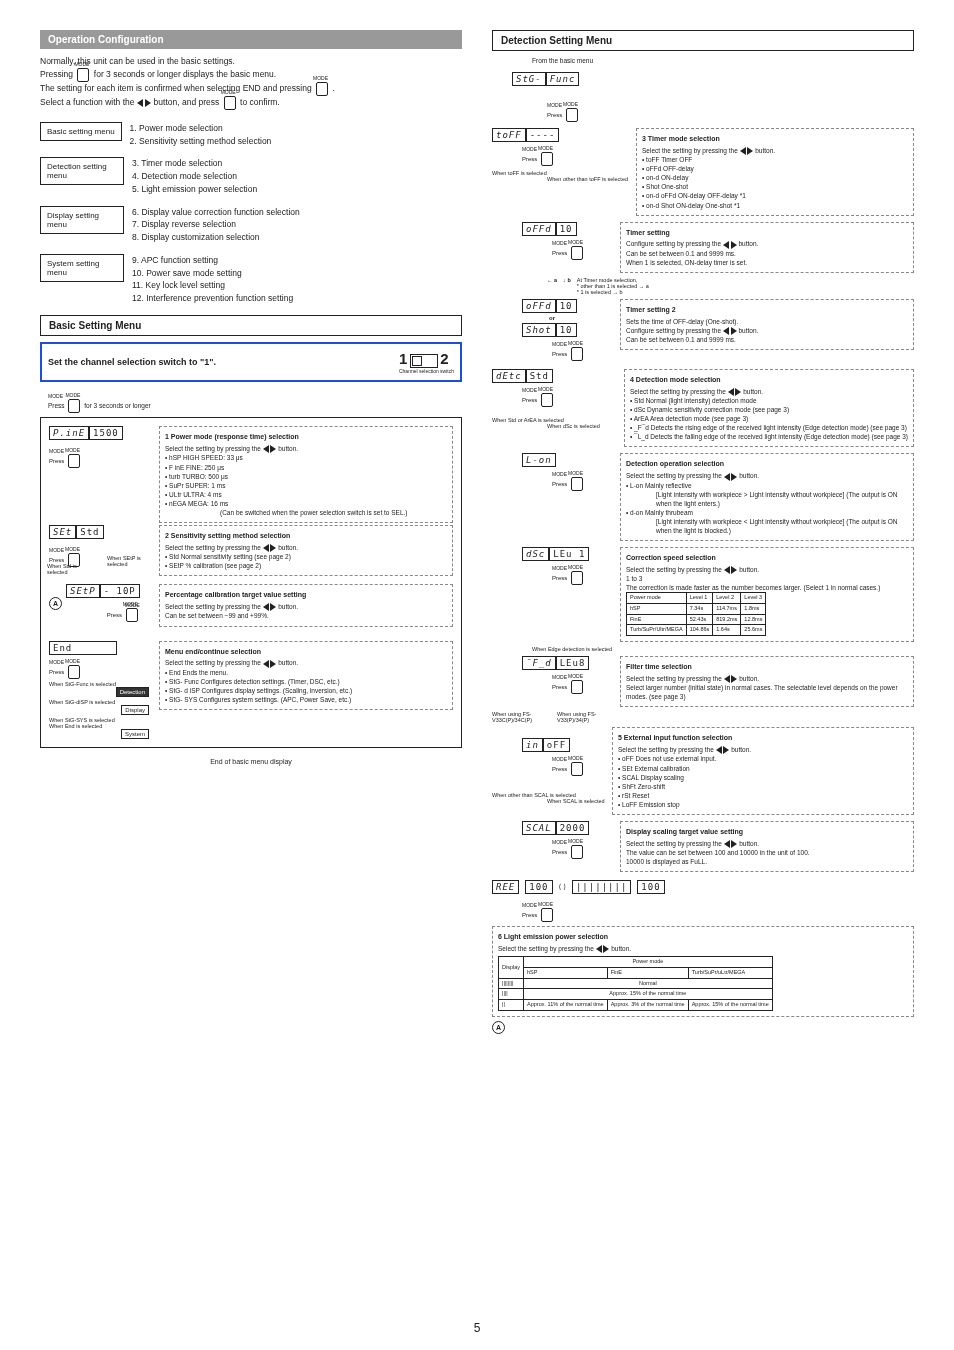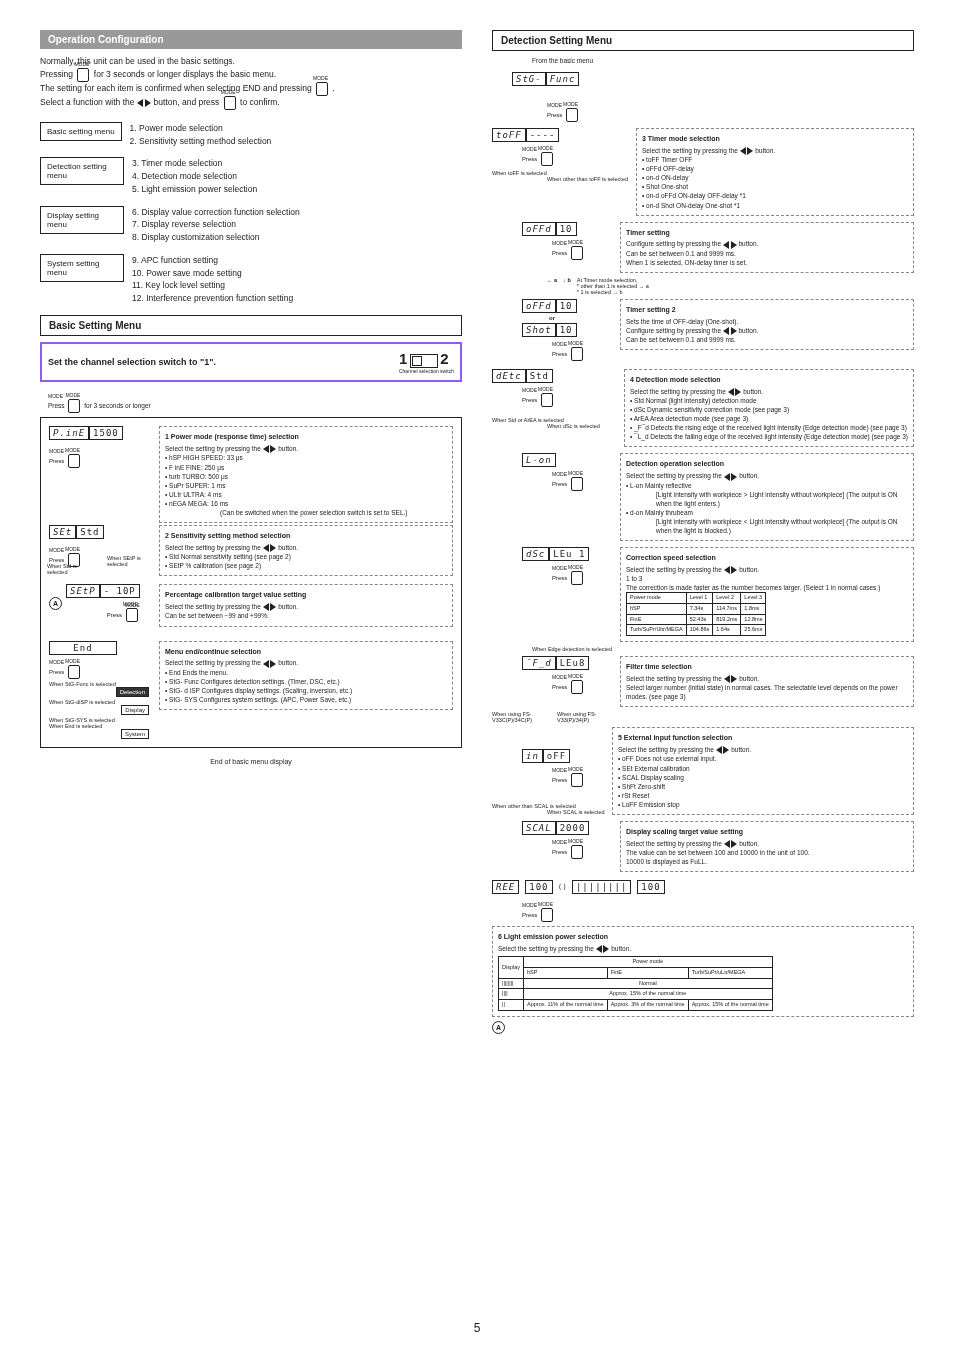--- a/index.html
+++ b/index.html
@@ -9,21 +9,21 @@
 .hdr{background:#999;color:#fff;font-weight:bold;padding:4px 8px;font-size:10px;margin-bottom:6px}
 .hdr2{border:1px solid #222;font-weight:bold;padding:4px 8px;font-size:10px;margin-bottom:6px}
 .intro{font-size:8.5px;line-height:1.5;margin-bottom:12px}
 .mode{display:inline-block;border:1px solid #222;width:10px;height:12px;border-radius:2px;vertical-align:middle;margin:0 2px;position:relative}
 .mode::before{content:"MODE";position:absolute;top:-8px;left:-4px;font-size:5px}
 .arrow-l{display:inline-block;width:0;height:0;border-top:4px solid transparent;border-bottom:4px solid transparent;border-right:6px solid #222;vertical-align:middle}
 .arrow-r{display:inline-block;width:0;height:0;border-top:4px solid transparent;border-bottom:4px solid transparent;border-left:6px solid #222;vertical-align:middle}
 .menubox{border:1px solid #222;padding:4px 6px;display:inline-block;font-size:8px;vertical-align:top;margin-right:8px;max-width:70px}
 .row-item{display:flex;align-items:flex-start;margin-bottom:10px}
 .row-text{font-size:8.5px;line-height:1.5}
-.sethdr{border:2px solid #8b5cf6;padding:6px;display:flex;align-items:center;justify-content:space-between;margin-bottom:10px;font-weight:bold;font-size:9px}
+.sethdr{border:2px solid #1d4ed8;padding:6px;display:flex;align-items:center;justify-content:space-between;margin-bottom:10px;font-weight:bold;font-size:9px}
 .seg{font-family:monospace;border:1px solid #222;padding:1px 3px;display:inline-block;font-size:9px;background:#fff;letter-spacing:1px;font-style:italic}
 .seg-r{font-family:monospace;border:1px solid #222;padding:1px 3px;display:inline-block;font-size:9px;background:#fff;letter-spacing:1px}
 .dashed{border:1px dashed #888;padding:5px;font-size:6.5px;line-height:1.4}
 .dashed .ttl{font-weight:bold;font-size:7px;margin-bottom:2px}
 .pgnum{position:absolute;bottom:15px;left:50%;transform:translateX(-50%);font-size:12px}
 .circled{border:1px solid #222;border-radius:50%;width:11px;height:11px;display:inline-flex;align-items:center;justify-content:center;font-size:7px;font-weight:bold}
 .tinybox{border:1px solid #222;padding:1px 3px;font-size:6px;display:inline-block}
 .tbl{border-collapse:collapse;font-size:5.5px}
 .tbl td,.tbl th{border:1px solid #222;padding:1px 3px}
 </style>
@@ -132,21 +132,21 @@
   </div>
  </div>
  <div class="dashed" style="flex:1">
   <div class="ttl">Percentage calibration target value setting</div>
   <div>Select the setting by pressing the <span class="arrow-l"></span> <span class="arrow-r"></span> button.<br>Can be set between −99 and +99%.</div>
  </div>
 </div>
 
 <div style="display:flex;gap:10px;align-items:flex-start;margin-top:14px">
  <div style="min-width:100px">
-  <div><span class="seg-r" style="width:60px;text-align:center">End</span></div>
+  <div><span class="seg-r" style="width:60px;text-align:left">End</span></div>
   <div style="font-size:6px;margin-top:4px"><span style="font-size:5px">MODE</span><br><span>Press</span> <span class="mode"></span></div>
   <div style="font-size:5.5px;margin-top:2px">When StG-Func is selected</div>
   <div style="text-align:right"><span class="tinybox" style="background:#333;color:#fff">Detection</span></div>
   <div style="font-size:5.5px;margin-top:2px">When StG-diSP is selected</div>
   <div style="text-align:right"><span class="tinybox">Display</span></div>
   <div style="font-size:5.5px;margin-top:2px">When StG-SYS is selected</div>
   <div style="font-size:5.5px">When End is selected</div>
   <div style="text-align:right"><span class="tinybox">System</span></div>
  </div>
  <div class="dashed" style="flex:1">
@@ -304,21 +304,21 @@
   <div class="ttl">Filter time selection</div>
   <div>Select the setting by pressing the <span class="arrow-l"></span> <span class="arrow-r"></span> button.<br>Select larger number (initial state) in normal cases. The selectable level depends on the power modes. (see page 3)</div>
  </div>
 </div>
 
 <div style="font-size:5.5px;margin:4px 0 4px 0;display:flex;gap:10px">
  <div style="width:55px">When using FS-V33C(P)/34C(P)</div>
  <div style="width:55px">When using FS-V33(P)/34(P)</div>
 </div>
 
-<div style="display:flex;gap:0;align-items:flex-end">
+<div style="display:flex;gap:0;align-items:center">
  <div style="min-width:120px">
   <div style="margin-left:30px"><span class="seg">in</span><span class="seg-r">oFF</span></div>
   <div style="font-size:6px;margin:4px 0 0 60px"><span style="font-size:5px">MODE</span><br><span>Press</span> <span class="mode"></span></div>
   <div style="font-size:5.5px;margin-top:16px">When other than SCAL is selected</div>
   <div style="font-size:5.5px;margin-left:55px">When SCAL is selected</div>
  </div>
  <div class="dashed" style="flex:1">
   <div class="ttl">5 External input function selection</div>
   <div>Select the setting by pressing the <span class="arrow-l"></span> <span class="arrow-r"></span> button.</div>
   <div>• <span>oFF Does not use external input.</span></div>

